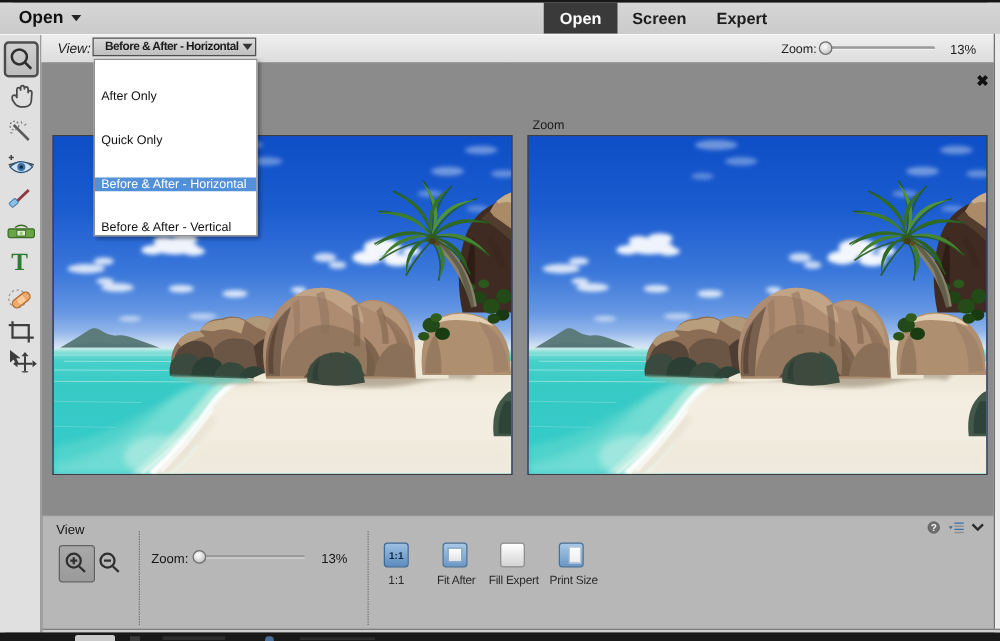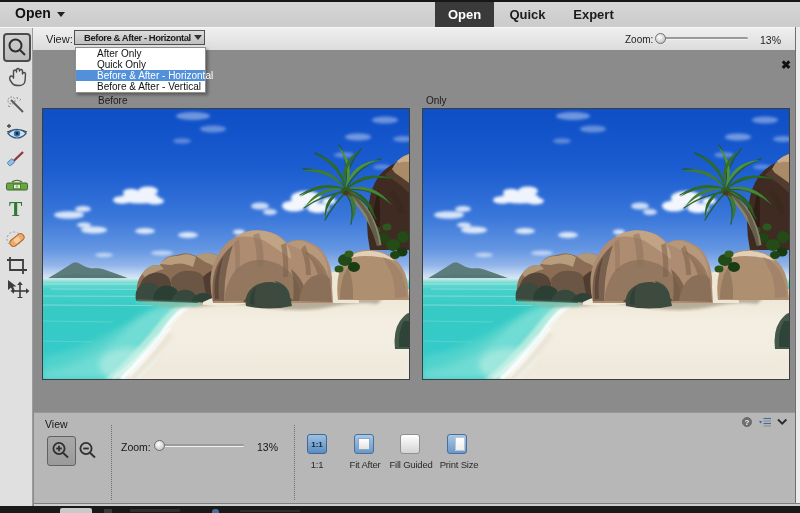--- a/index.html
+++ b/index.html
@@ -10,39 +10,39 @@
 #topline { left:0; top:0; width:800px; height:2px; background:#161616; }
 #header { left:0; top:2px; width:800px; height:25px; background:linear-gradient(#d6d6d6,#cbcbcb); }
 #openlbl { left:15px; top:5px; font-size:14px; font-weight:bold; color:#111; }
 #opentri { left:57px; top:12px; width:0; height:0; border-left:4px solid transparent; border-right:4px solid transparent; border-top:5px solid #222; }
 .tab { top:2px; height:25px; line-height:25px; font-size:13px; font-weight:bold; color:#1c1c1c; text-align:center; }
 #tabq { left:435px; width:59px; background:#3a3a3a; color:#fff; }
 #tabg { left:500px; width:55px; }
 #tabe { left:566px; width:55px; }
 
 #optbar { left:0; top:27px; width:800px; height:24px; background:linear-gradient(#efefef,#dcdcdc); border-bottom:1px solid #8a8a8a; border-top:1px solid #f8f8f8; }
-#viewlbl { left:46px; top:33px; font-size:11px; color:#1d1d1d; }
+#viewlbl { left:46px; top:33px; font-size:11px; color:#1d1d1d;font-style:italic; }
 #combo { left:74px; top:30px; width:131px; height:15px; background:linear-gradient(#dcdcdc,#bfbfbf); border:1px solid #4e4e4e; font-size:9.5px; font-weight:bold; color:#1d1d1d; line-height:13px; padding-left:9px; white-space:nowrap; overflow:hidden; letter-spacing:-0.45px; }
 #combotri { left:194px; top:35px; width:0; height:0; border-left:4px solid transparent; border-right:4px solid transparent; border-top:5px solid #333; }
 #zoomlbl1 { left:625px; top:34px; font-size:10px; color:#1d1d1d; }
 .slidertrack { height:3px; background:#9a9a9a; border-radius:2px; border-bottom:1px solid #f2f2f2; }
 .sliderknob { width:11px; height:11px; border-radius:50%; background:radial-gradient(circle at 40% 35%,#ffffff,#d2d2d2 60%,#b0b0b0); border:1px solid #6f6f6f; }
 #ztrack1 { left:660px; top:37px; width:88px; }
 #zknob1 { left:655px; top:33px; }
 #zpct1 { left:760px; top:34px; font-size:10.5px; color:#1d1d1d; }
 
 #toolcol { left:0; top:28px; width:33px; height:478px; background:#e0e0e0; border-right:1px solid #9c9c9c; }
 #zoomtoolbox { left:3px; top:33px; width:28px; height:29px; background:linear-gradient(#d0d0d0,#bdbdbd); border:2px solid #4d4d4d; border-radius:4px; }
 
 #closex { left:781px; top:58px; font-size:12px; font-weight:bold; color:#111; }
 .imglbl { font-size:10px; color:#1b1b1b; }
 .imgframe { width:368px; height:272px; border:1px solid #3e3e3e; background:#2255cc; }
 
 #menu { left:75px; top:47px; width:131px; background:#fff; border:1px solid #8e8e8e; box-shadow:2px 2px 3px rgba(0,0,0,0.35); }
-.mitem { height:11.1px; line-height:11.1px; font-size:10px; color:#111; padding-left:21px; white-space:nowrap; }
+.mitem { height:11.1px; line-height:11.1px; font-size:10px; color:#111; padding-left:5px; white-space:nowrap;margin-top:24px; }
 .msel { background:#5290d9; color:#fff; }
 
 #bpanel { left:34px; top:412px; width:761px; height:91px; background:#b7b7b7; border-top:1px solid #979797; }
 #bpanel2 { left:795px; top:27px; width:5px; height:479px; background:#ececec; border-left:1px solid #6f6f6f; }
 #zoomplbl { left:45px; top:418px; font-size:10.5px; color:#161616; }
 #zinbox { left:47px; top:436px; width:29px; height:30px; background:linear-gradient(#a8a8a8,#9a9a9a); border:1px solid #626262; border-radius:3px; }
 .dotsep { width:1px; border-left:1px dotted #6e6e6e; }
 #zoomlbl2 { left:121px; top:441px; font-size:10.5px; color:#161616; }
 #ztrack2 { left:160px; top:444px; width:84px; }
 #zknob2 { left:154px; top:440px; }
@@ -54,38 +54,38 @@
 #darkbar { left:0; top:506px; width:800px; height:7px; background:#191919; }
 </style>
 </head>
 <body>
 <div id="app">
   <div class="abs" id="header"></div>
   <div class="abs" id="topline"></div>
   <div class="abs" id="openlbl">Open</div>
   <div class="abs" id="opentri"></div>
   <div class="abs tab" id="tabq">Open</div>
-  <div class="abs tab" id="tabg">Quick</div>
+  <div class="abs tab" id="tabg">Screen</div>
   <div class="abs tab" id="tabe">Expert</div>
   <div class="abs" id="optbar"></div>
   <div class="abs" id="viewlbl">View:</div>
   <div class="abs" id="combo">Before &amp; After - Horizontal</div>
   <div class="abs" id="combotri"></div>
   <div class="abs" id="zoomlbl1">Zoom:</div>
   <div class="abs slidertrack" id="ztrack1"></div>
   <div class="abs sliderknob" id="zknob1"></div>
   <div class="abs" id="zpct1">13%</div>
   <div class="abs" id="toolcol"></div>
   <div class="abs" id="closex">✖</div>
 
   <div class="abs imglbl" style="left:62px; top:95px;margin-left:36px;">Before</div>
   <div class="abs imgframe" style="left:42px; top:108px;"><svg width="366" height="270" viewBox="0 0 366 270">
         <use href="#beach"></use>
       </svg></div>
-  <div class="abs imglbl" style="left:426px; top:95px;">Only</div>
+  <div class="abs imglbl" style="left:426px; top:95px;">Zoom</div>
   <div class="abs imgframe" style="left:422px; top:108px;"><svg width="366" height="270" viewBox="0 0 366 270">
         <use href="#beach"></use>
       </svg></div>
 
   <div class="abs" id="menu">
     <div class="mitem">After Only</div>
     <div class="mitem">Quick Only</div>
     <div class="mitem msel">Before &amp; After - Horizontal</div>
     <div class="mitem">Before &amp; After - Vertical</div>
   </div>
@@ -175,21 +175,21 @@
     </g>
   </svg>
 
   <div class="abs vbtn" style="left:307px; background:linear-gradient(#9cc0e2,#5c8cc0); border:1px solid #3d6898; font-size:8px; font-weight:bold; color:#14273c; text-align:center; line-height:19px;">1:1</div>
   <div class="abs vlbl" style="left:300px; width:34px; text-align:center;">1:1</div>
   <div class="abs vbtn" style="left:354px; background:linear-gradient(#a8c8e6,#6b97c6); border:1px solid #47709c;">
       <div style="position:absolute; left:3px; top:3px; width:12px; height:12px; background:linear-gradient(#ffffff,#e2e2e2); border:1px solid #88a8c4;"></div>
     </div>
   <div class="abs vlbl" style="left:339px; width:52px; text-align:center;">Fit After</div>
   <div class="abs vbtn" style="left:400px; background:linear-gradient(#ffffff,#d4d4d4); border:1px solid #909090;"></div>
-  <div class="abs vlbl" style="left:385px; width:52px; text-align:center;">Fill Guided</div>
+  <div class="abs vlbl" style="left:385px; width:52px; text-align:center;">Fill Expert</div>
   <div class="abs vbtn" style="left:447px; background:linear-gradient(#a8c8e6,#6b97c6); border:1px solid #47709c;">
       <div style="position:absolute; left:7px; top:2px; width:10px; height:14px; background:linear-gradient(#ffffff,#ececec); border:1px solid #b8c8d8;"></div>
     </div>
   <div class="abs vlbl" style="left:434px; width:50px; text-align:center;">Print Size</div>
 
   <svg class="abs" style="left:740px; top:415px;" width="50" height="14" viewBox="0 0 50 14">
     <circle cx="7" cy="7" r="4.6" fill="#6e6e6e" stroke="#555" stroke-width="0.6"></circle>
     <text x="7" y="9.8" font-size="8" font-weight="bold" fill="#f2f2f2" text-anchor="middle" font-family="Liberation Sans,sans-serif">?</text>
     <path d="M19,6 l3.2,0 l-1.6,2.4 Z" fill="#3a6ea5"></path>
     <g stroke-width="1.1">

